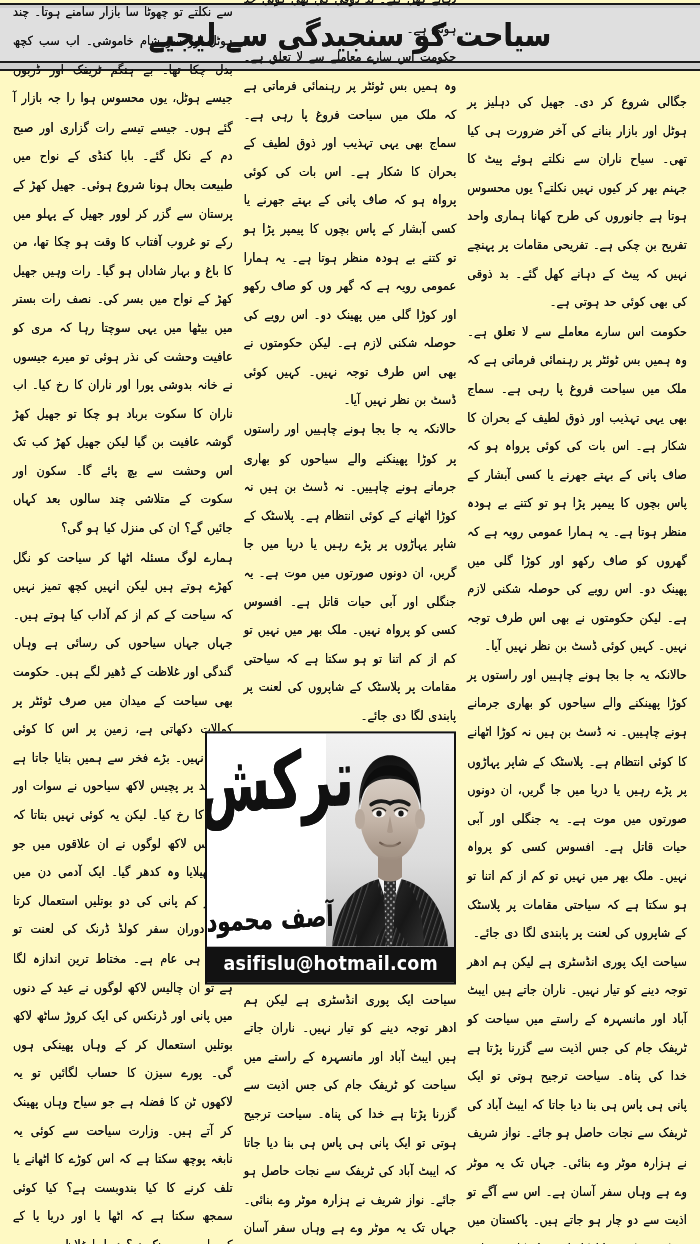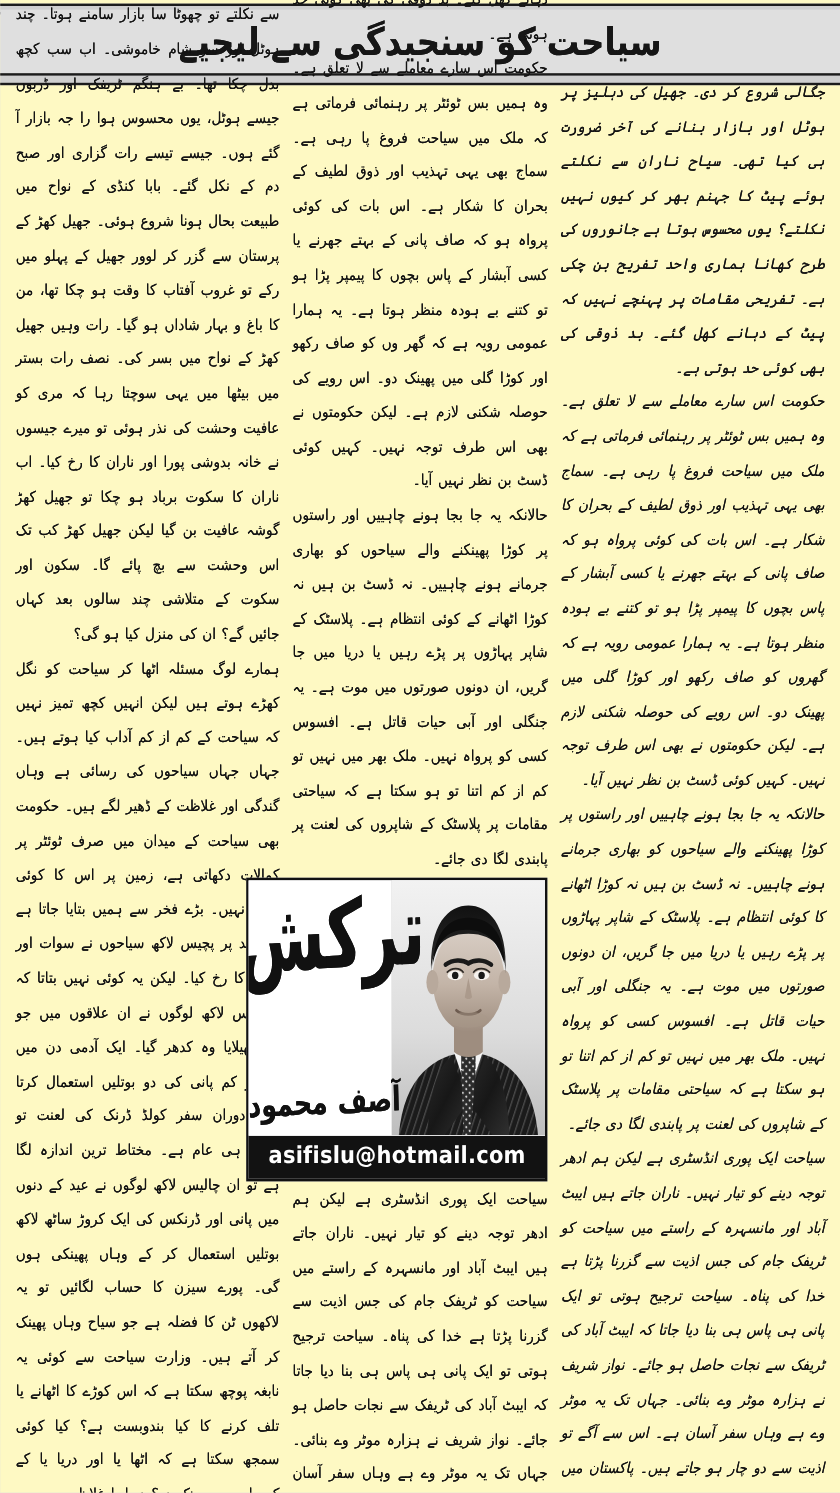--- a/index.html
+++ b/index.html
@@ -60,21 +60,21 @@
     align-items:flex-end;
   }
   .col{
     width:33.33%;
     box-sizing:border-box;
     direction:rtl;
     position:relative;
   }
   .col.c1{padding-left:9px;padding-right:2px;}
   .col.c2{padding-left:9px;padding-right:9px;}
-  .col.c3{padding-left:2px;padding-right:9px;font-style:italic;}
+  .col.c3{padding-left:2px;padding-right:9px;}
 
   .body-text{
     font-family:"DejaVu Sans","Liberation Sans",sans-serif;
     font-size:11.3px;
     line-height:25.6px;
     color:#141414;
     text-align:justify;
     text-justify:inter-word;
     direction:rtl;
     word-spacing:1px;

